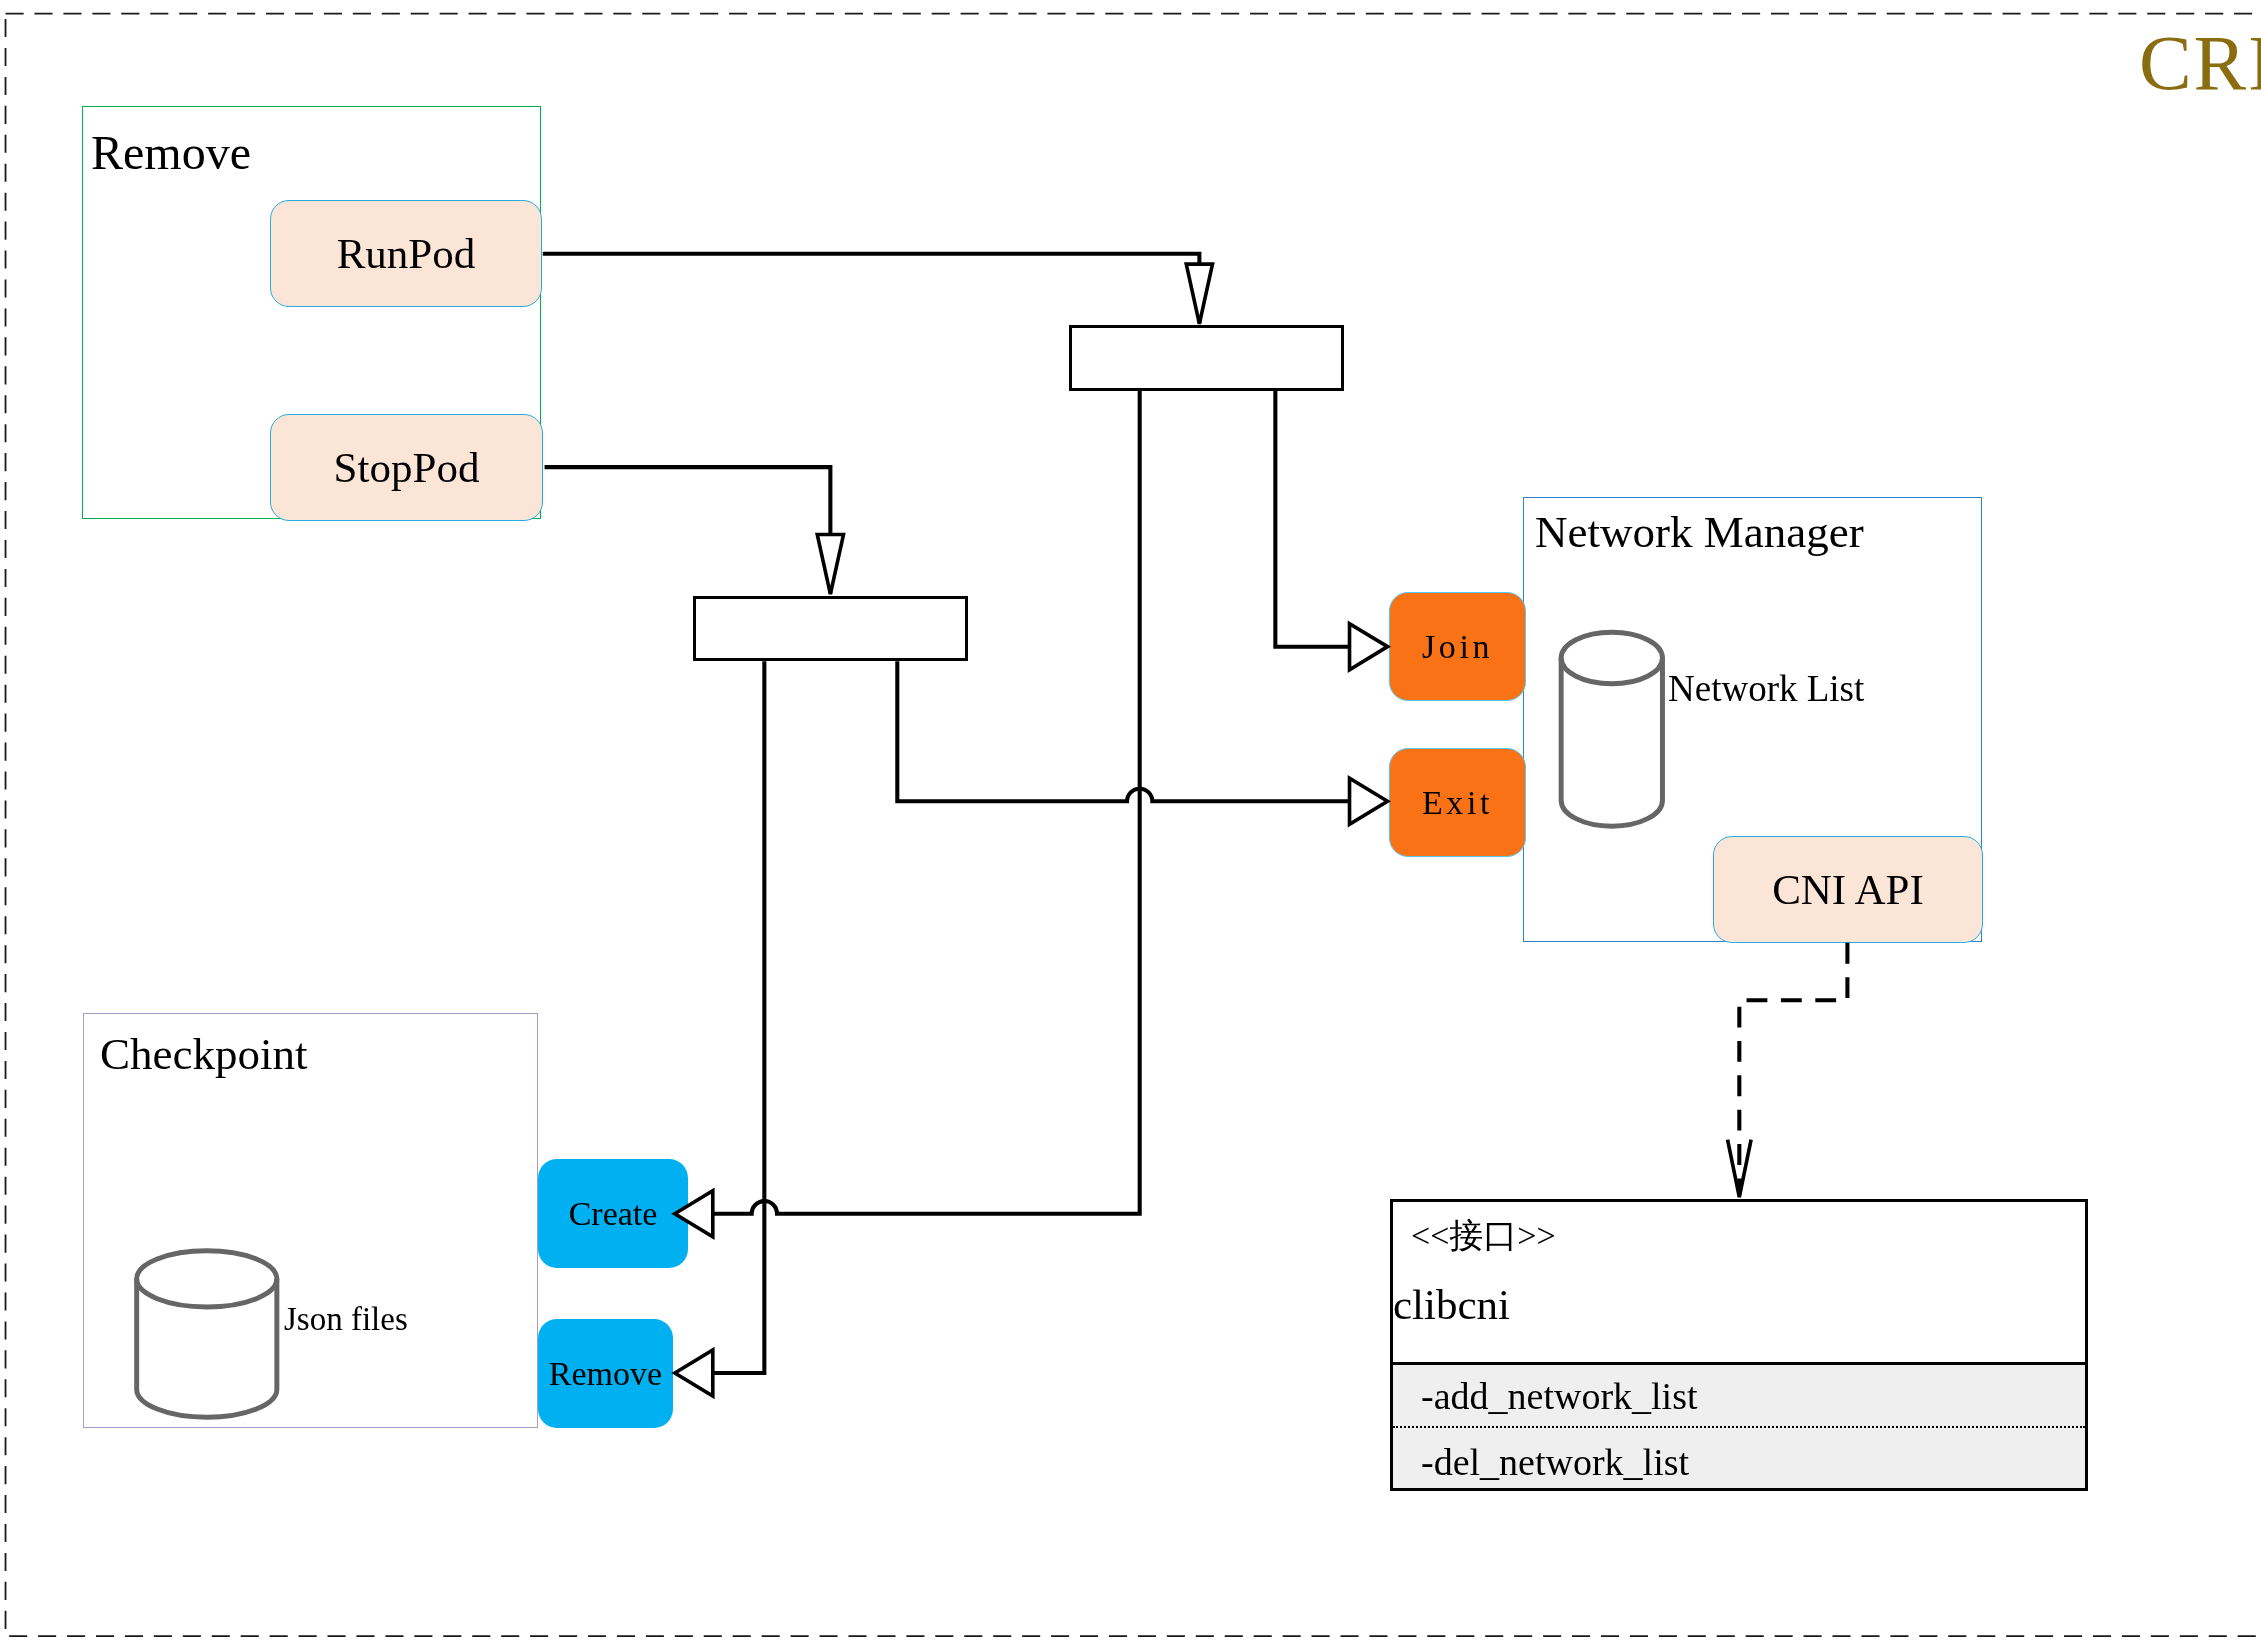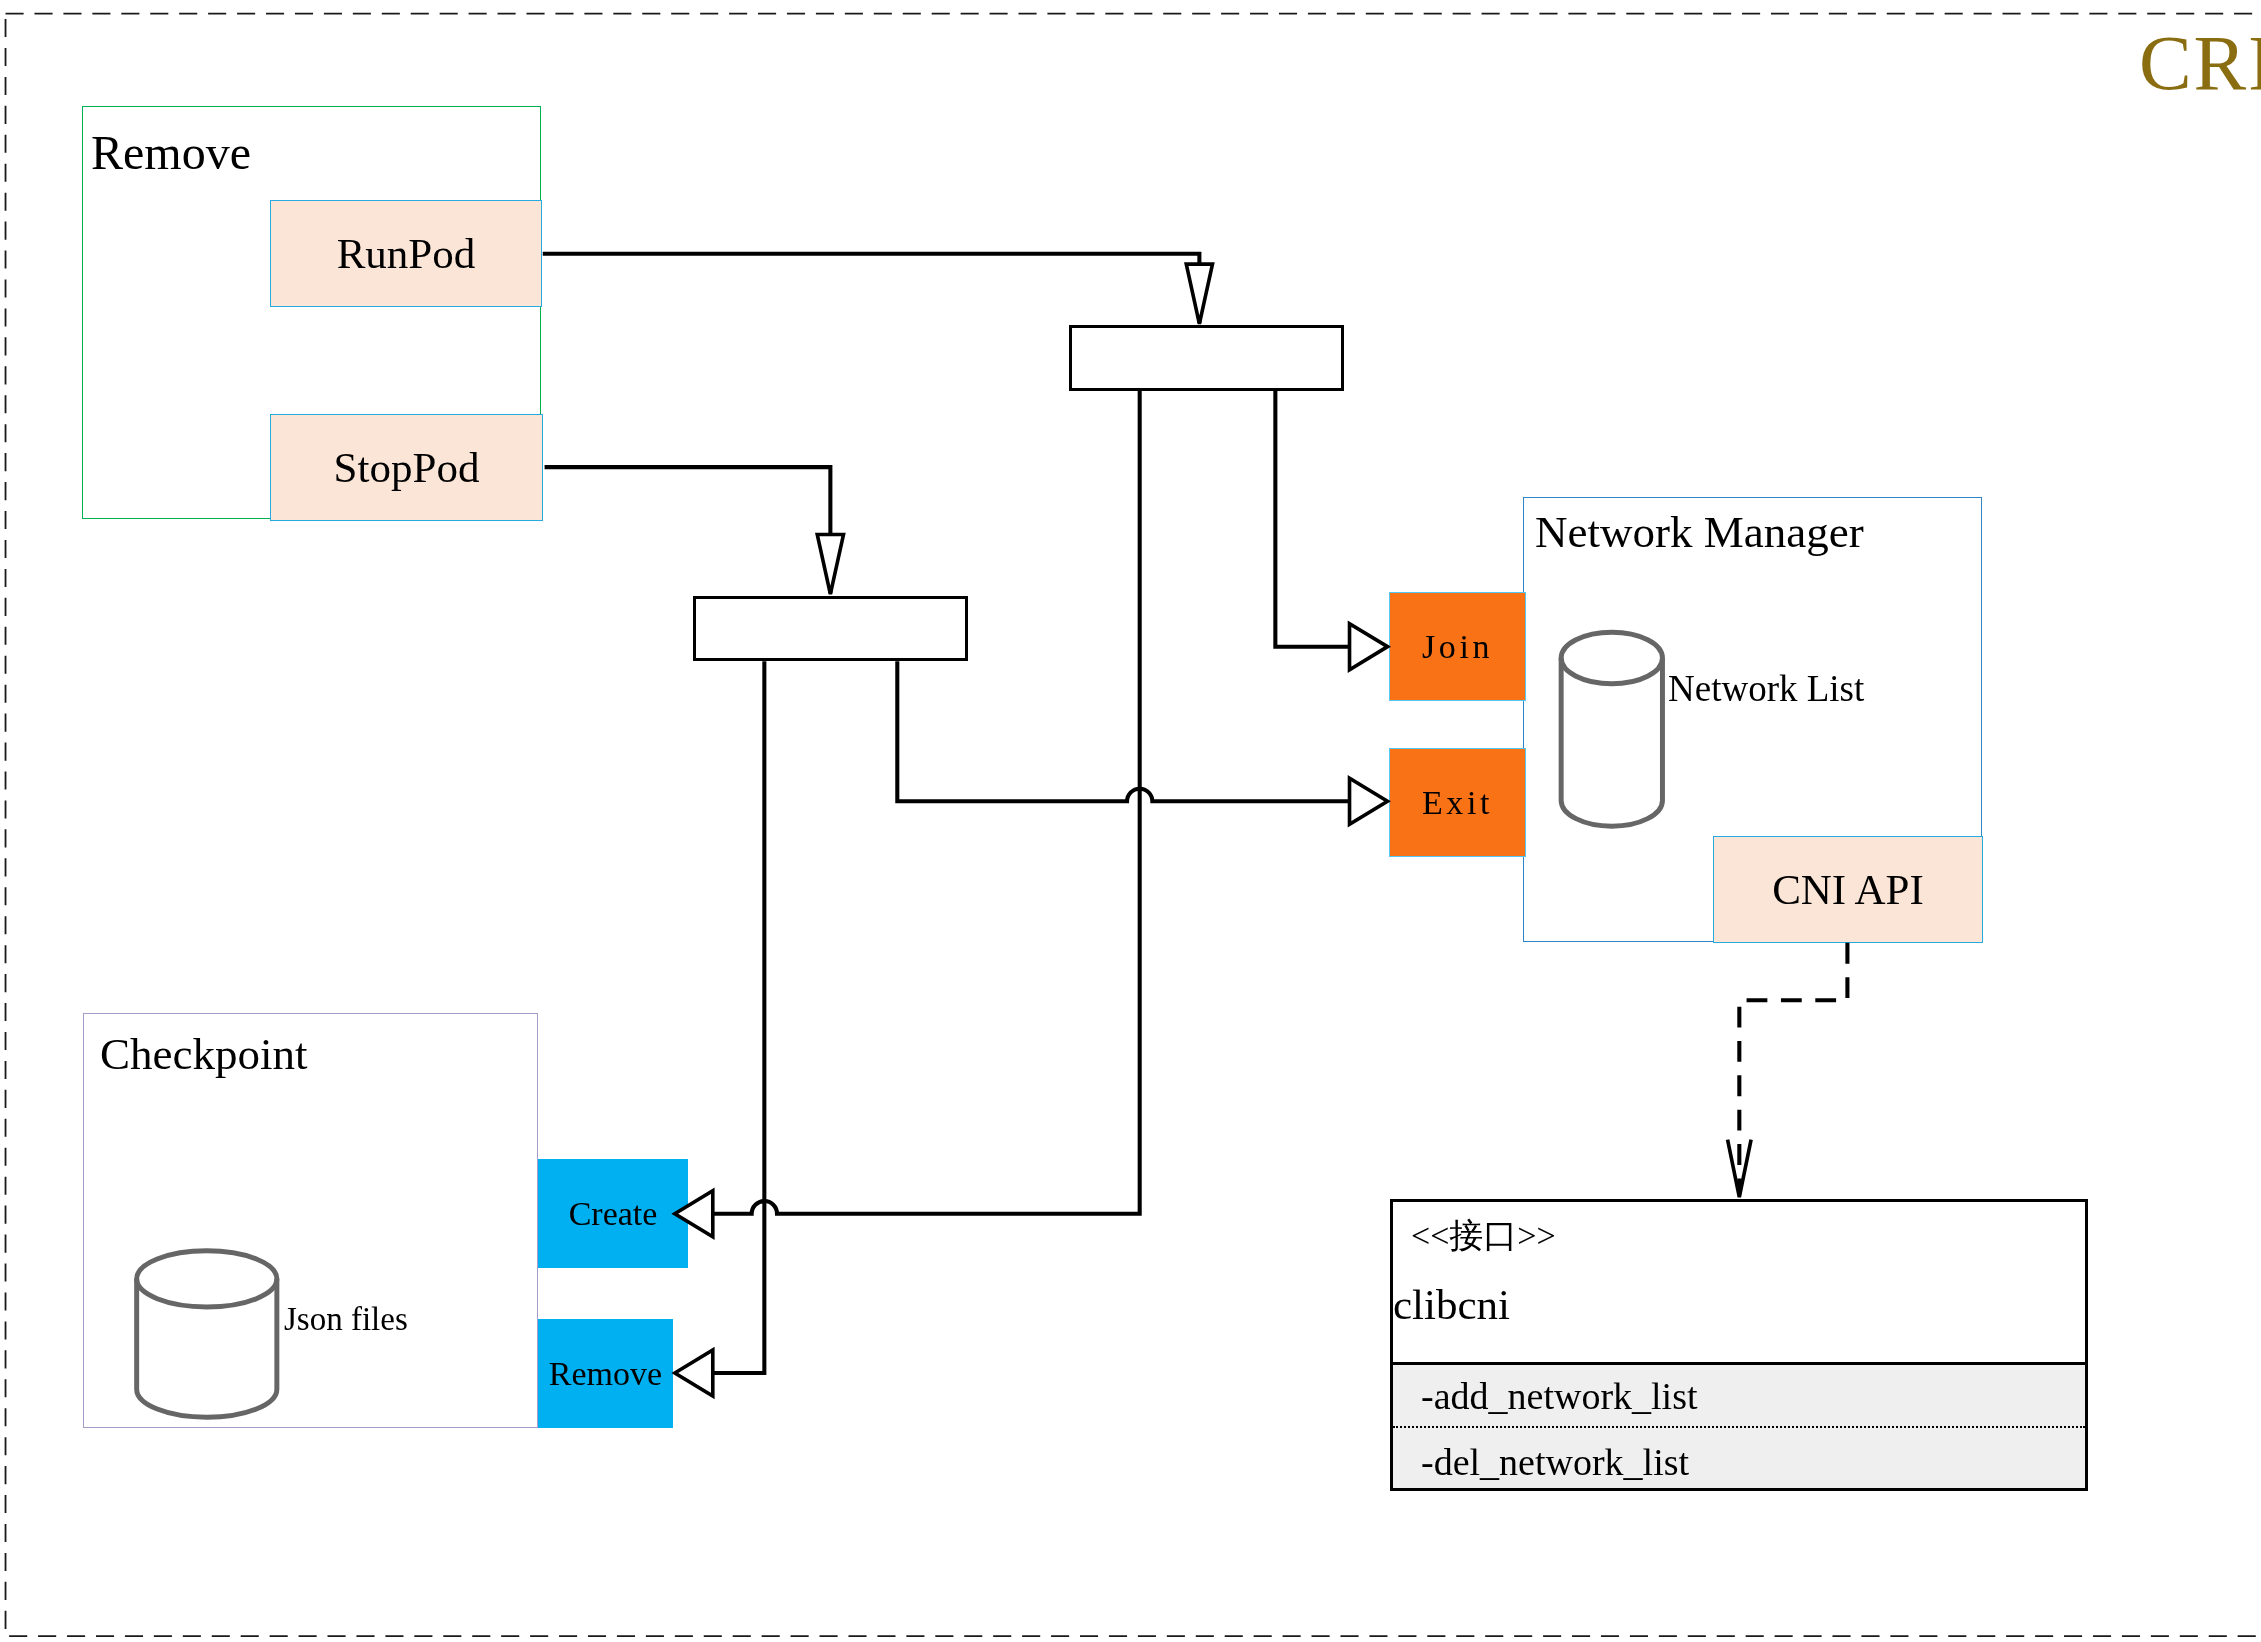--- a/index.html
+++ b/index.html
@@ -2,21 +2,21 @@
 <html style="font-size:7.2px"><head>
 <meta charset="utf-8">
 <style>
   html,body{margin:0;padding:0;background:#fff;}
   body{width:2335px;height:1642px;position:relative;overflow:hidden;
        font-family:"Liberation Serif","DejaVu Serif",serif;color:#000;}
   .abs{position:absolute;box-sizing:border-box;}
   .groupbox{background:#fff;}
   .grouplabel{position:absolute;white-space:nowrap;line-height:1;}
   .cbox{display:flex;align-items:center;justify-content:center;
-        text-align:center;line-height:1;white-space:nowrap;}
+        text-align:center;line-height:1;white-space:nowrap;border-radius:19px;}
   .peach{background:#fbe5d6;border:1.8px solid #29abe2;font-size:43px;}
   .green{background:#f97316;border:1.4px solid #54c8f5;font-size:34px;letter-spacing:3.6px;}
   .cyan{background:#00b0f0;border:none;font-size:34px;}
   .bar{background:#fff;border:3.2px solid #000;}
   #cri-badge{font-size:79px;color:#8a6d10;text-align:center;line-height:1;letter-spacing:1.8px;}
   #clibcni-box{background:#fff;border:3.2px solid #000;}
   #clibcni-header{position:absolute;left:0;top:0;right:0;height:160px;background:#fff;}
   #clibcni-methods{position:absolute;left:0;top:160px;right:0;bottom:0;
                    background:#efefef;border-top:3.2px solid #000;padding-left:23px;}
   .method-row{position:absolute;left:0;right:0;display:flex;align-items:center;

